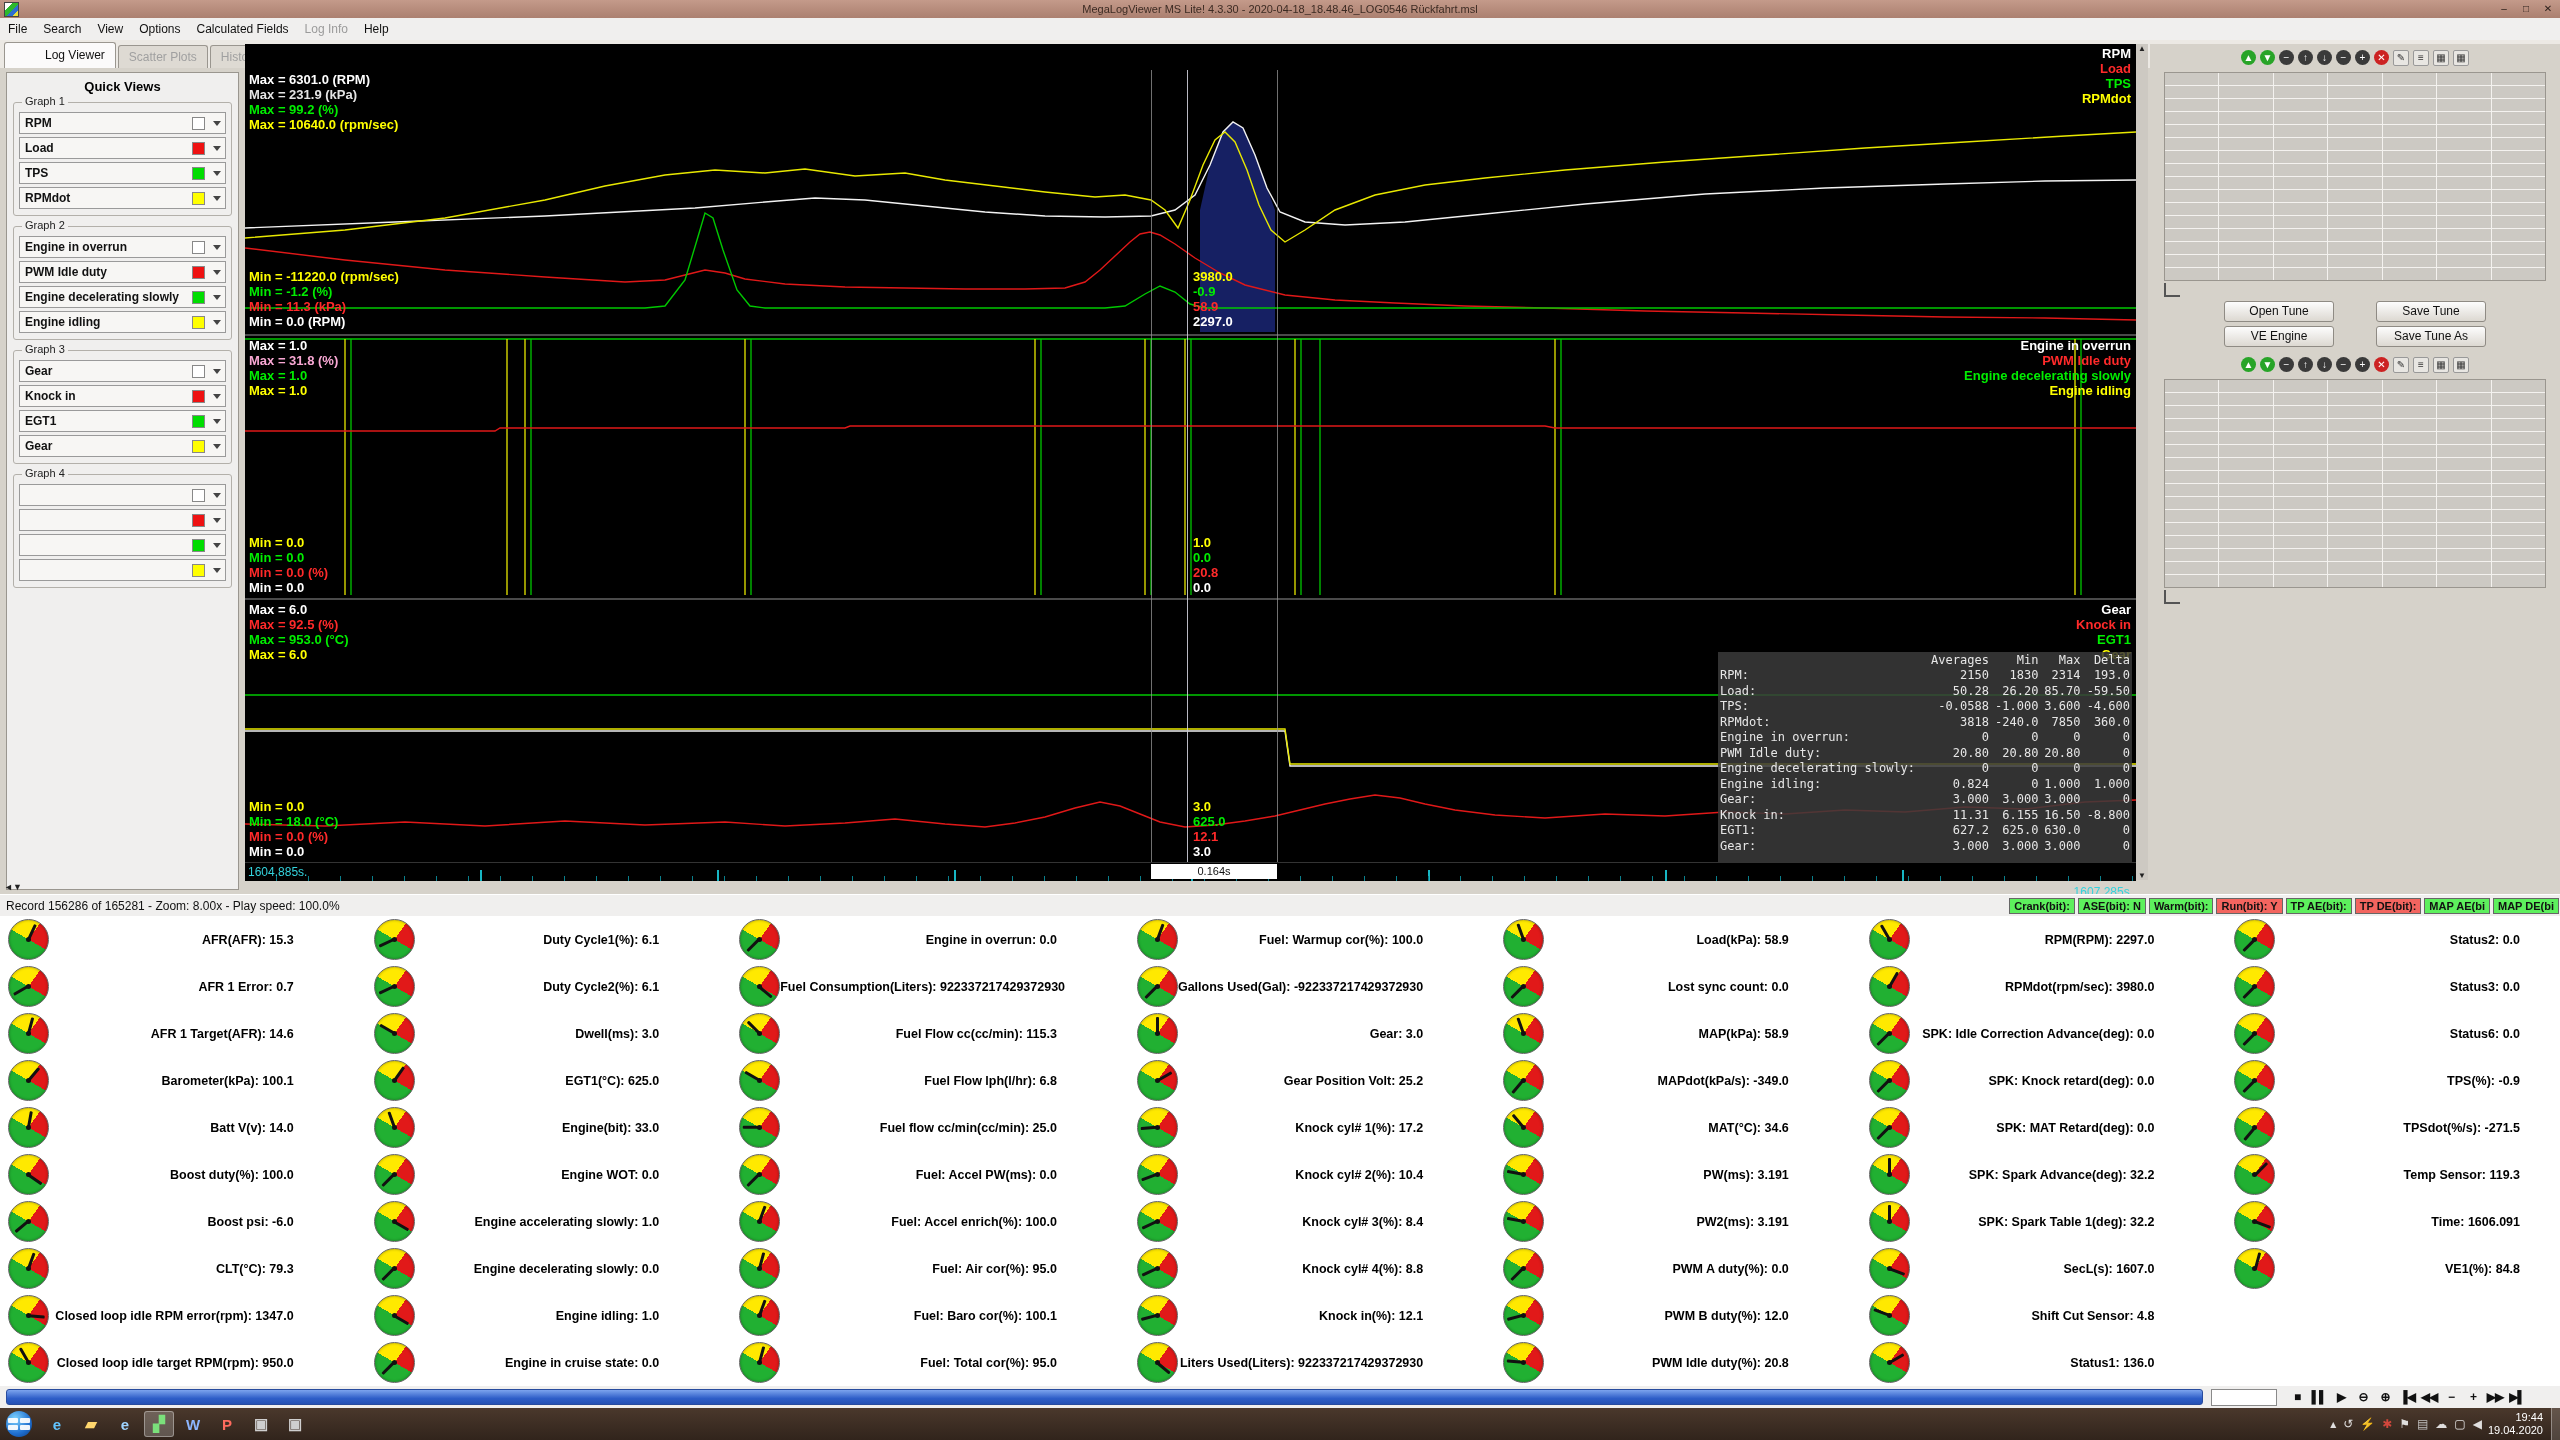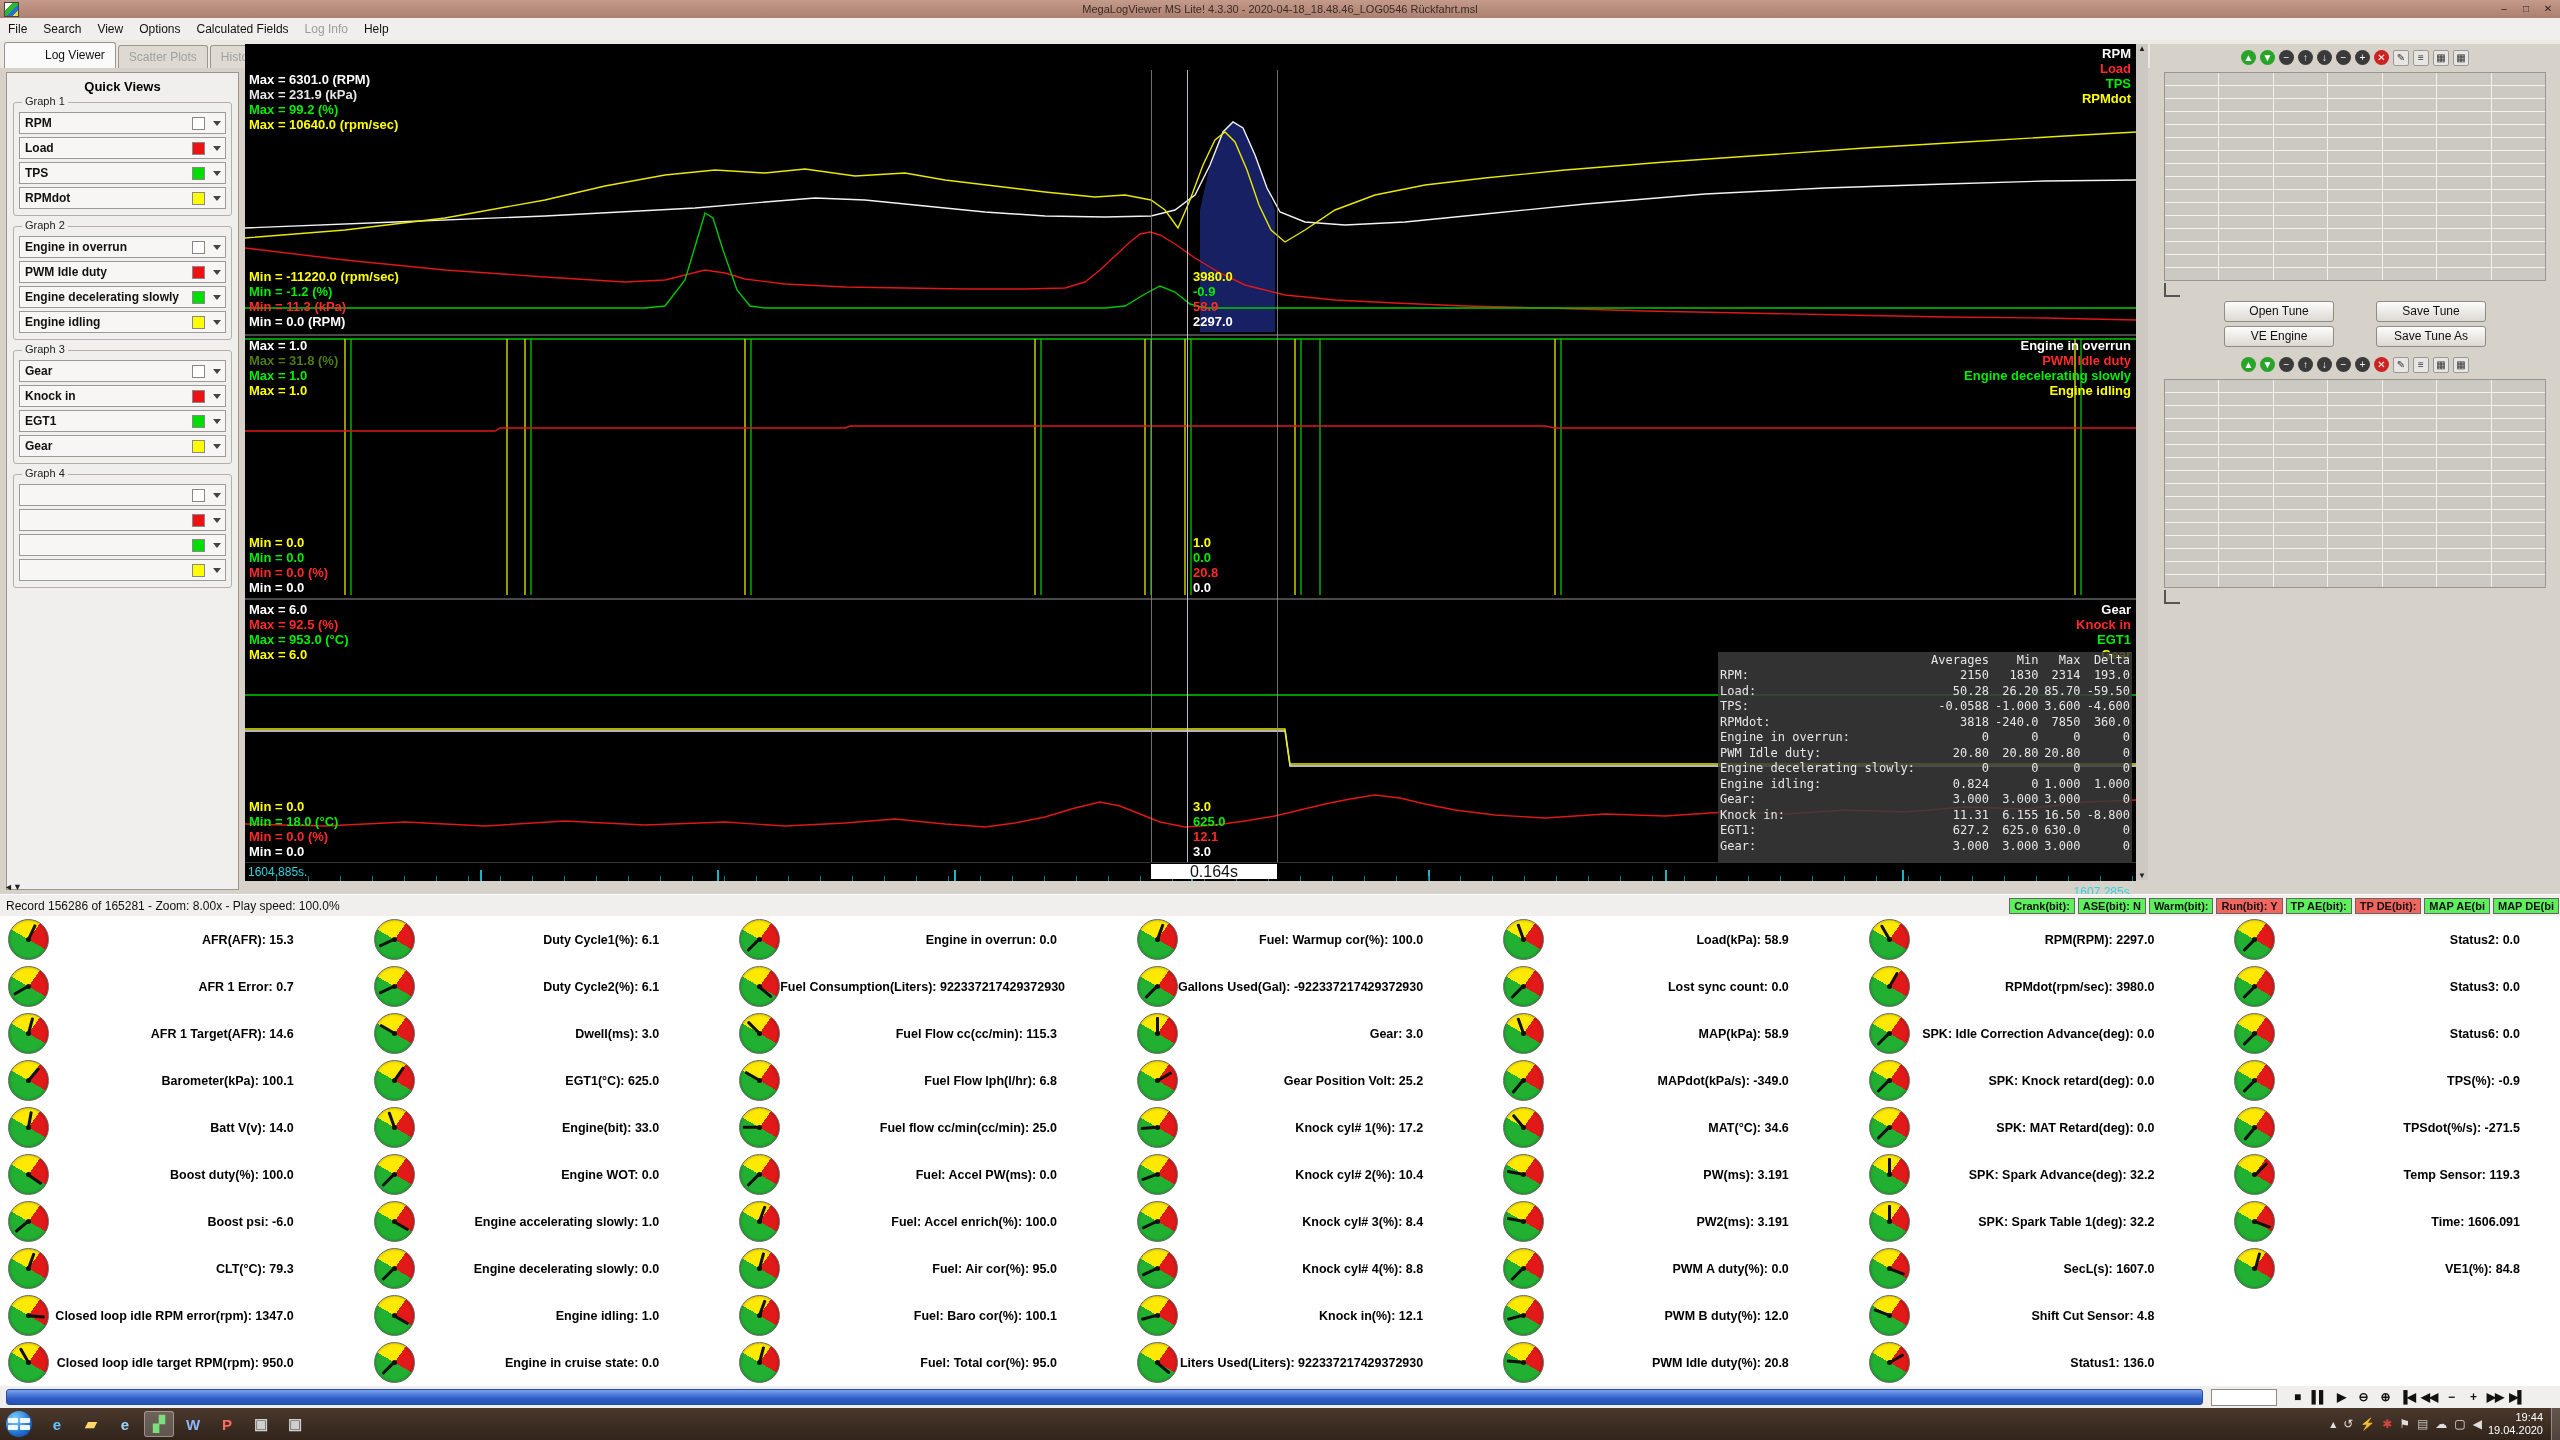--- a/index.html
+++ b/index.html
@@ -73,21 +73,21 @@
   .stats td:first-child{text-align:left;}
 
   
   .timeline{position:absolute;left:0;top:818px;width:1891px;height:18px;background:#000;
     border-top:1px solid #333;color:#34d2dc;font-size:12px;}
   .timeline .ticks{position:absolute;inset:0;
     background:repeating-linear-gradient(90deg,transparent 0 31px,#0a7f8c 31px 32px) bottom/100% 5px no-repeat,
                repeating-linear-gradient(90deg,transparent 0 235px,#17b6c4 235px 237px) bottom/100% 11px no-repeat;}
   .tstart{position:absolute;left:3px;top:2px;} .tend{position:absolute;right:3px;top:2px;margin-top:20px;}
   .tcursor{position:absolute;left:906px;top:1px;width:126px;height:15px;background:#fff;
-    color:#111;text-align:center;font-size:16px;line-height:15px;}
+    color:#111;text-align:center;font-size:11px;line-height:15px;}
 
   
   .vmini{position:absolute;left:2136px;top:44px;width:12px;height:836px;background:#cdc9c2;
     display:flex;flex-direction:column;justify-content:space-between;align-items:center;
     font-size:8px;color:#222;}
 
   
   .rightpanel{position:absolute;left:2150px;top:44px;width:410px;height:850px;background:#d6d2ca;}
   .tbrow{display:flex;justify-content:center;gap:4px;padding:6px 0 4px;}
   .tbicon{width:15px;height:15px;border-radius:50%;display:flex;align-items:center;justify-content:center;
@@ -358,21 +358,21 @@
             <line x1="906" y1="3" x2="906" y2="259"></line>
               <line x1="946" y1="3" x2="946" y2="259"></line>
             <line x1="1056" y1="3" x2="1056" y2="259"></line>
               <line x1="1075" y1="3" x2="1075" y2="259"></line>
             <line x1="1316" y1="3" x2="1316" y2="259"></line>
               <line x1="1836" y1="3" x2="1836" y2="259"></line>
           </g>
           <polyline points="0,95 250,95 255,92 600,92 605,90 1300,90 1310,92 1891,92" fill="none" stroke="#e01818" stroke-width="1.4"></polyline>
         </svg>
       </div>
-      <div class="glabelstack maxstack"><div style="color:#ffffff">Max = 1.0</div><div style="color:#4d7c0f">Max = 31.8 (%)</div><div style="color:#00ee00">Max = 1.0</div><div style="color:#ffff00">Max = 1.0</div></div>
+      <div class="glabelstack maxstack"><div style="color:#ffffff">Max = 1.0</div><div style="color:#f9a8d4">Max = 31.8 (%)</div><div style="color:#00ee00">Max = 1.0</div><div style="color:#ffff00">Max = 1.0</div></div>
       <div class="glabelstack minstack"><div style="color:#ffff00">Min = 0.0</div><div style="color:#00ee00">Min = 0.0</div><div style="color:#ff2a2a">Min = 0.0 (%)</div><div style="color:#ffffff">Min = 0.0</div></div>
       <div class="glabelstack cursorstack"><div style="color:#ffff00">1.0</div><div style="color:#00ee00">0.0</div><div style="color:#ff2a2a">20.8</div><div style="color:#ffffff">0.0</div></div>
       <div class="glabelstack legend"><div style="color:#ffffff">Engine in overrun</div><div style="color:#ff2a2a">PWM Idle duty</div><div style="color:#00ee00">Engine decelerating slowly</div><div style="color:#ffff00">Engine idling</div></div>
     </div>
 
     <div class="graph" id="g3">
       <div class="plot">
         <svg width="1891" height="262" viewBox="0 0 1891 262" preserveAspectRatio="none">
           <polyline points="0,131 1040,131 1045,166 1891,166" fill="none" stroke="#f2f2f2" stroke-width="1.4"></polyline>
           <polyline points="0,129 1040,129 1045,164 1891,164" fill="none" stroke="#e8e800" stroke-width="1.4"></polyline>

